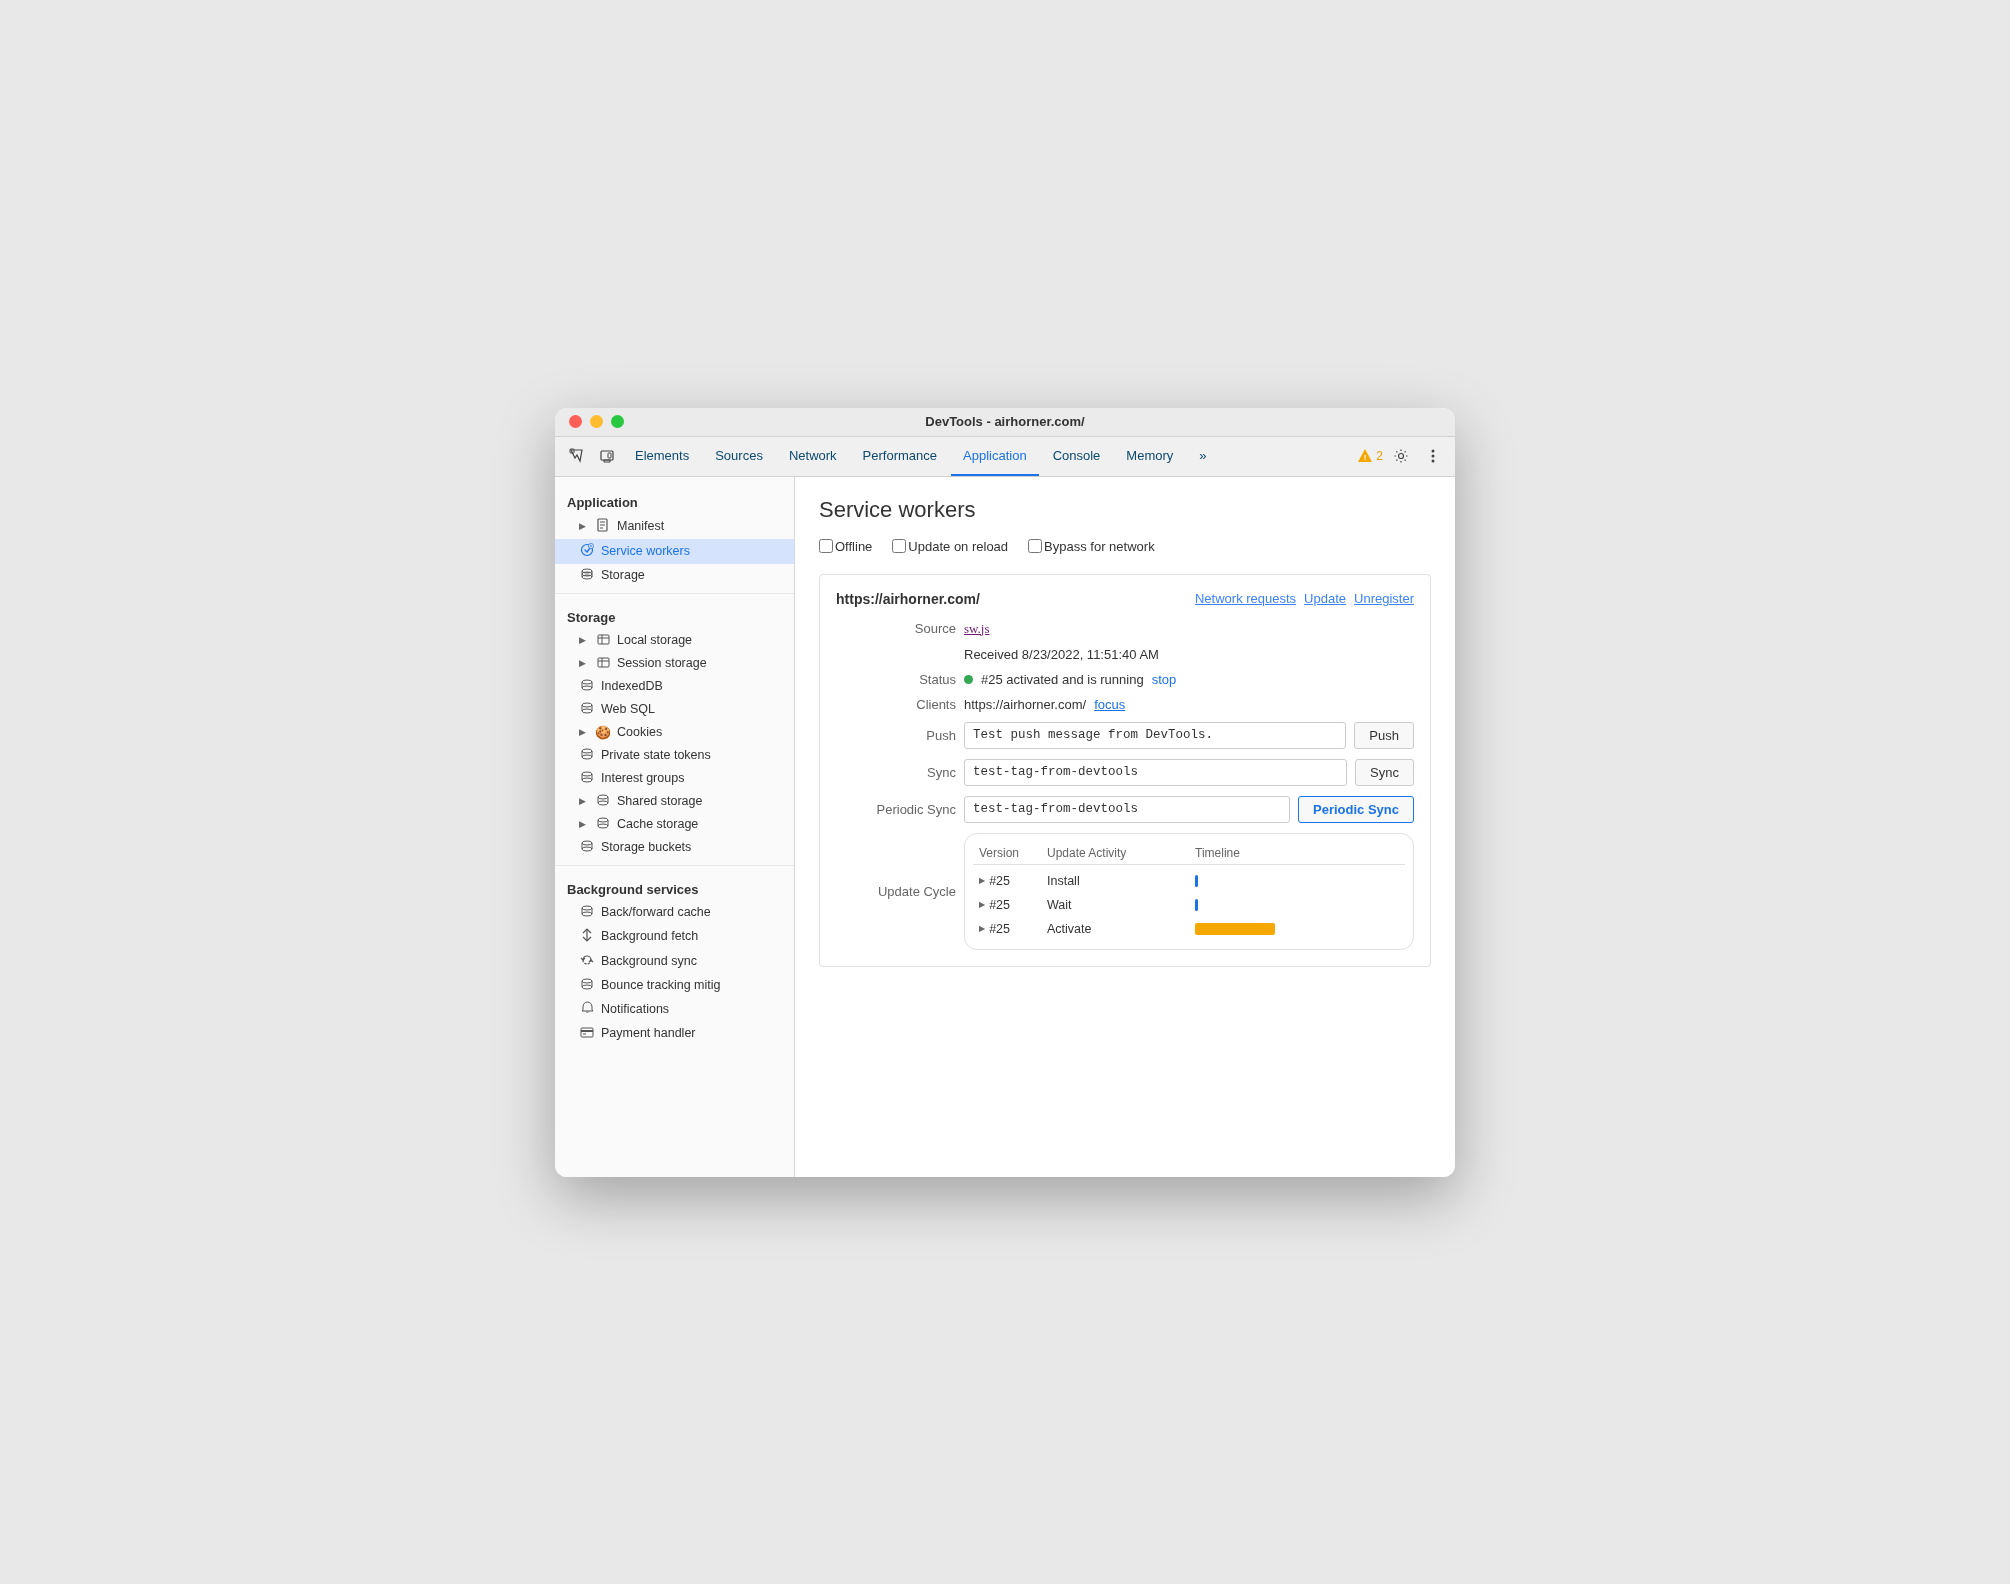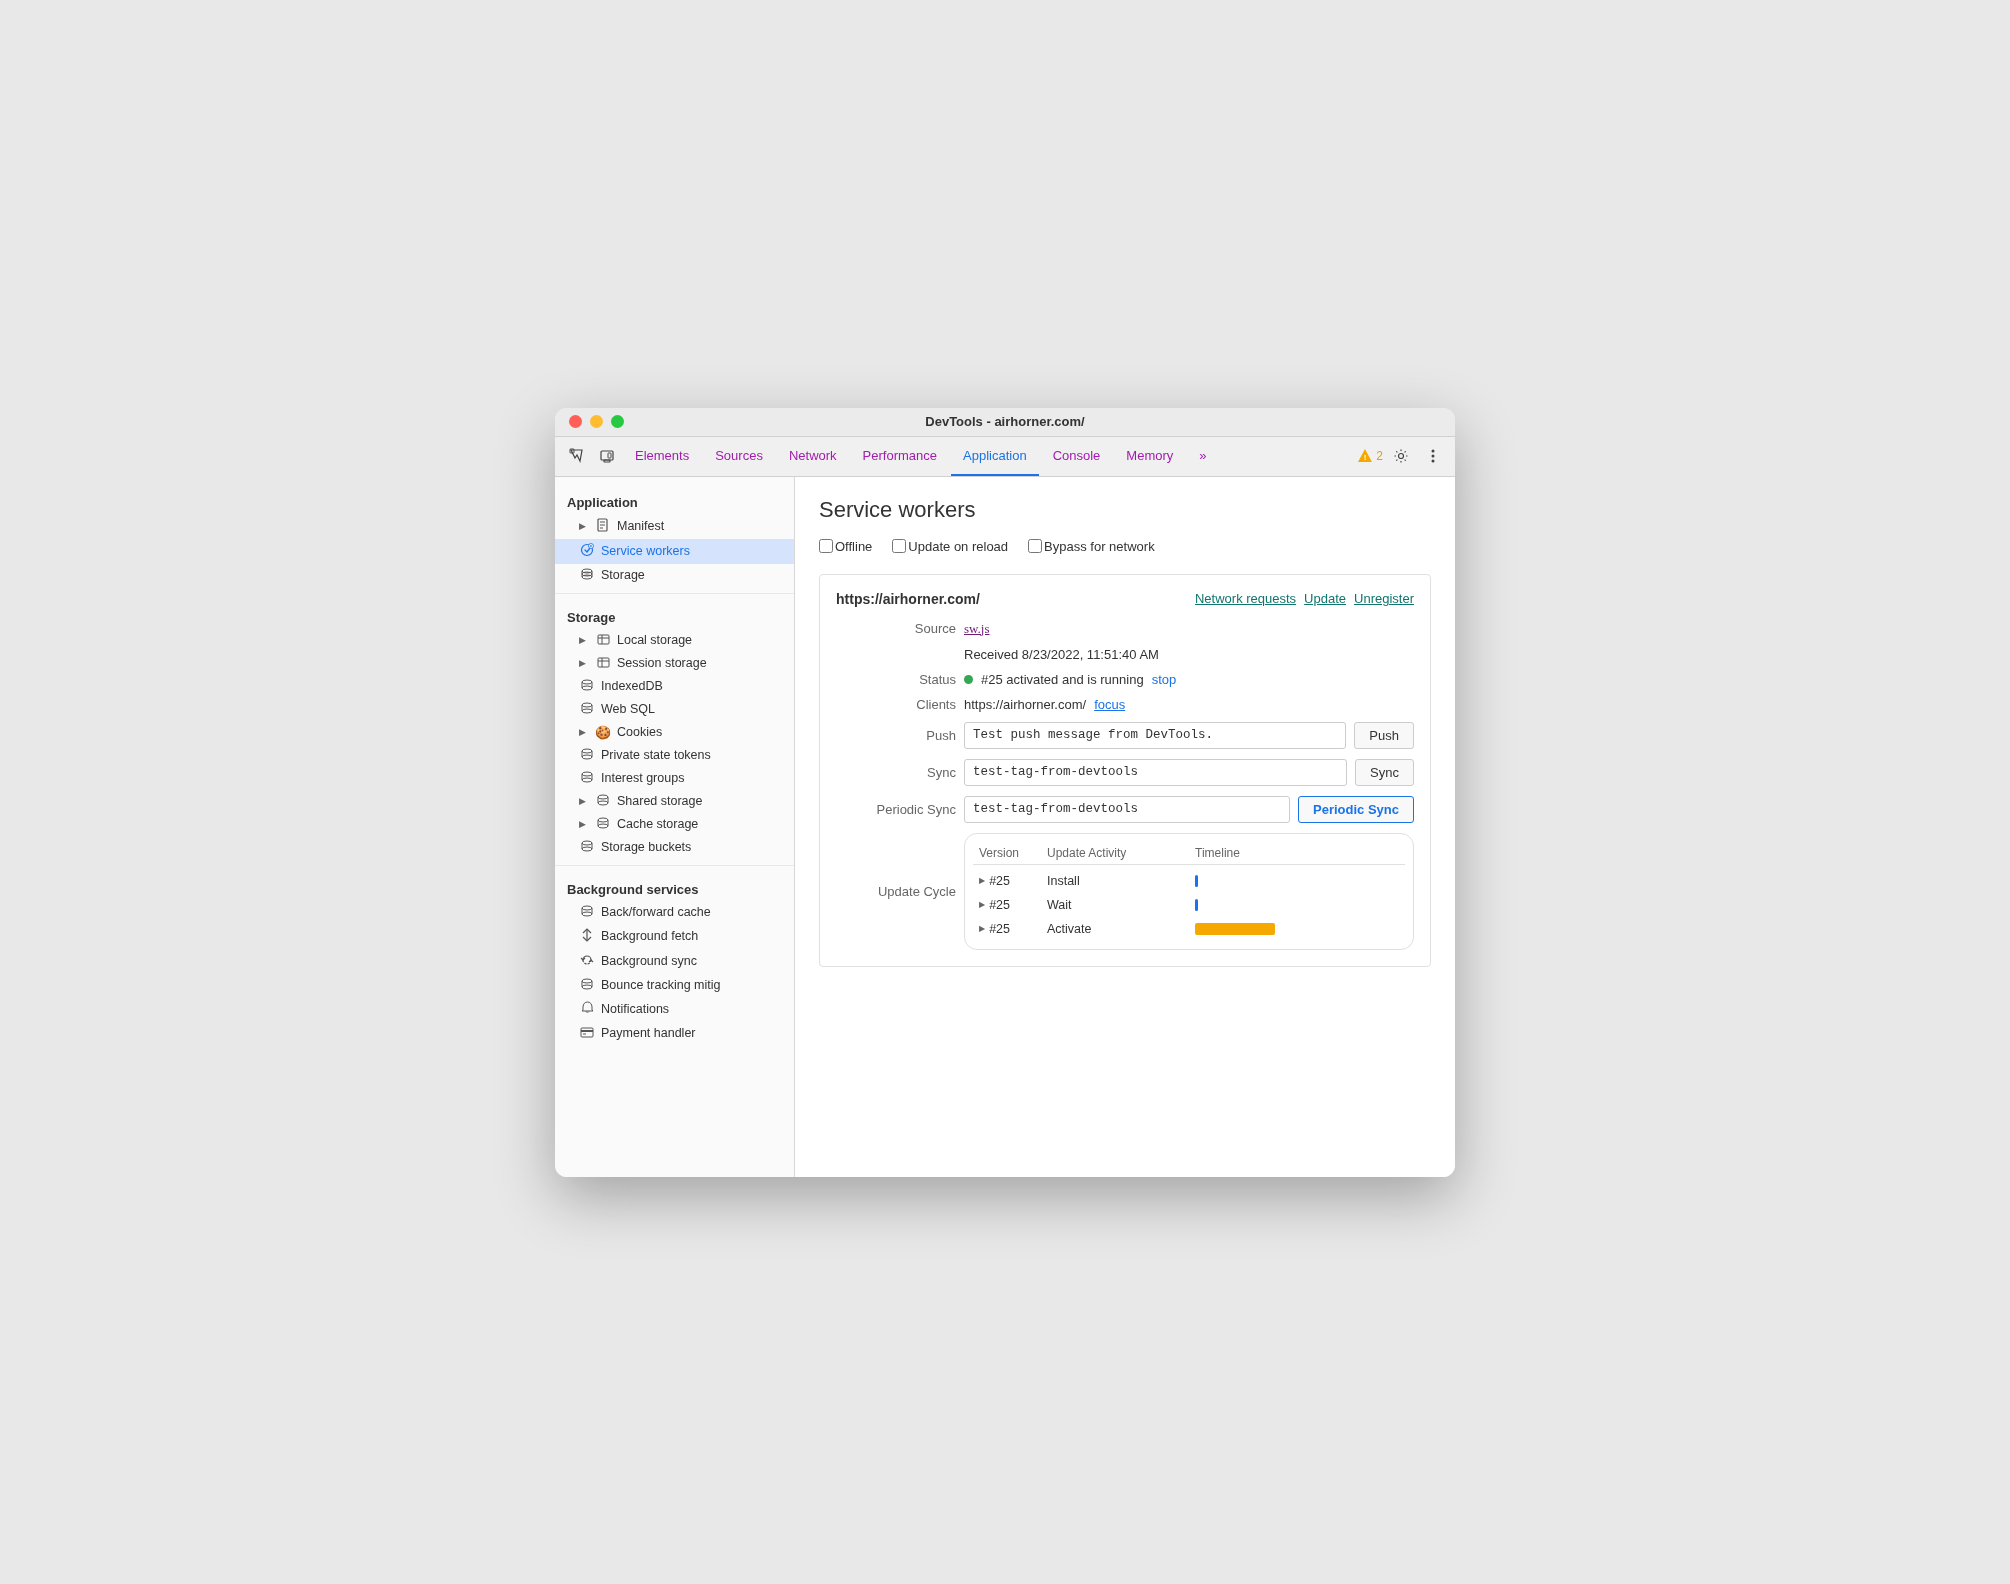--- a/index.html
+++ b/index.html
@@ -74,21 +74,21 @@
       display: flex;
       align-items: center;
       gap: 2px;
     }
     .tab {
       padding: 0 12px;
       height: 40px;
       display: flex;
       align-items: center;
       font-size: 13px;
-      color: #a21caf;
+      color: #0c4a6e;
       cursor: pointer;
       border-bottom: 2px solid transparent;
       white-space: nowrap;
     }
     .tab.active {
       color: #1a73e8;
       border-bottom: 2px solid #1a73e8;
     }
     .toolbar-right {
       margin-left: auto;
@@ -198,21 +198,21 @@
       font-size: 14px;
       font-weight: 600;
       color: #333;
     }
     .sw-actions {
       display: flex;
       gap: 8px;
     }
     .sw-action-link {
       font-size: 13px;
-      color: #0f766e;
+      color: #3b82f6;
       text-decoration: underline;
       cursor: pointer;
     }
     .sw-fields {
       display: grid;
       grid-template-columns: 120px 1fr;
       gap: 10px 8px;
       align-items: center;
     }
     .field-label {

